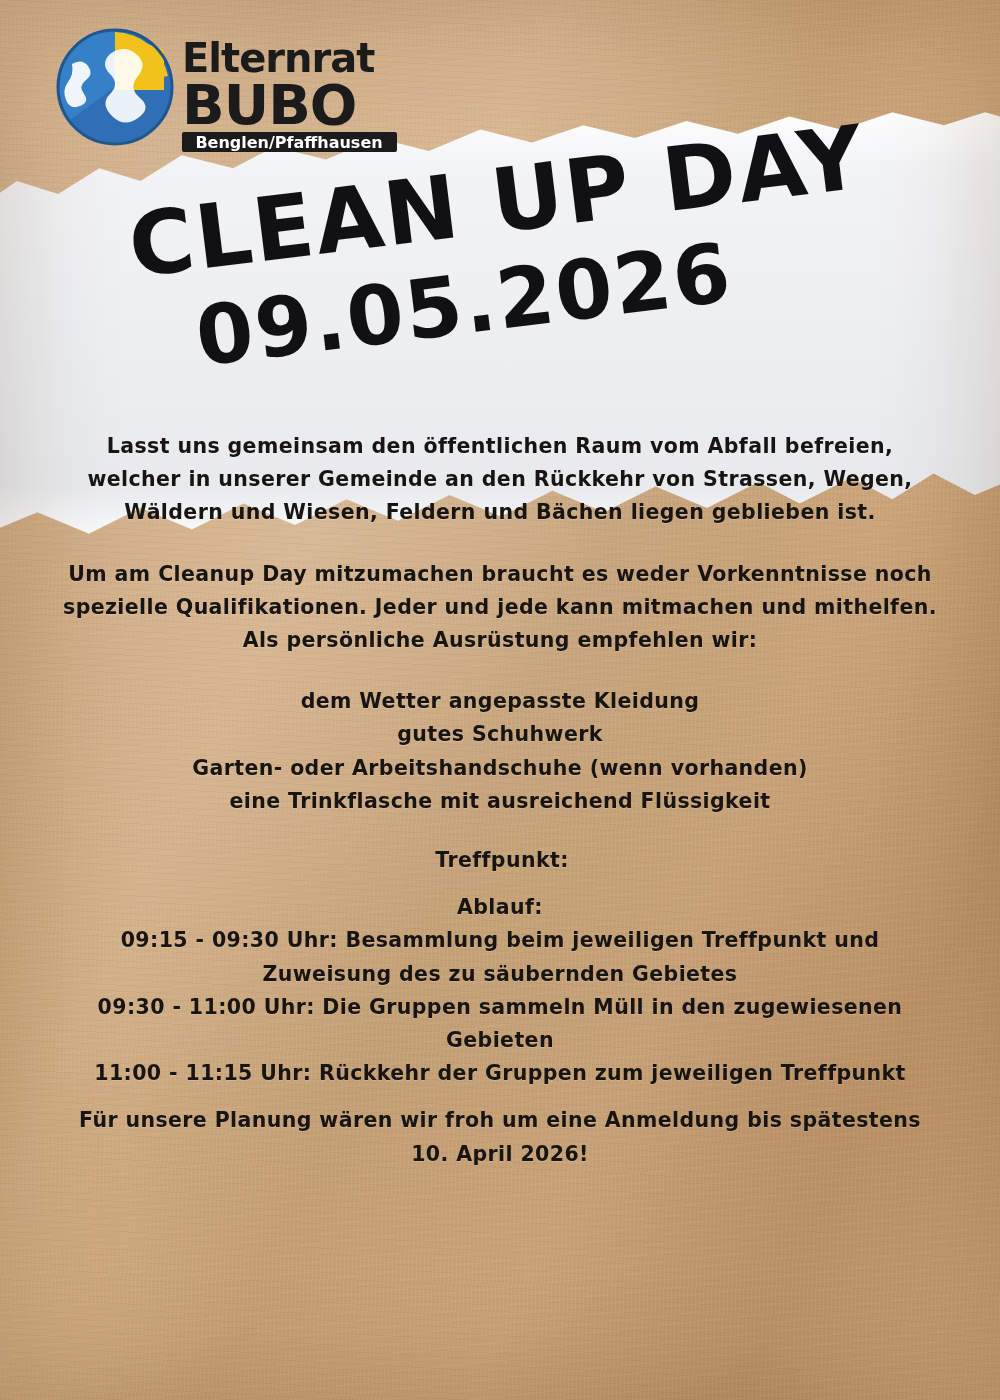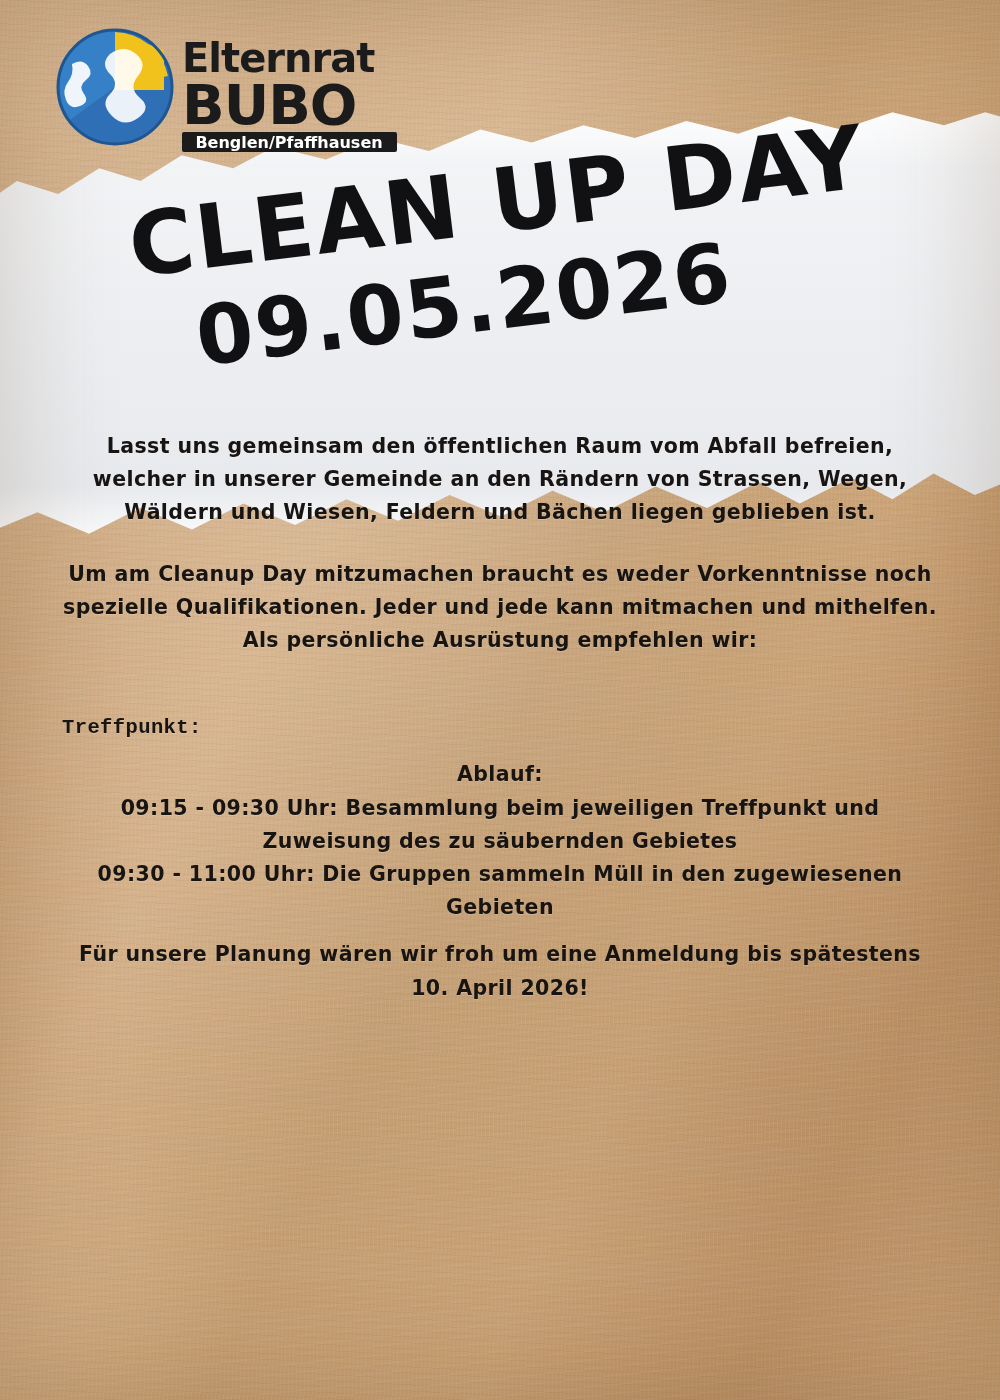--- a/index.html
+++ b/index.html
@@ -131,23 +131,22 @@
     letter-spacing: 0.4px;
     text-shadow: 0 1px 0 rgba(255,255,255,0.18);
     z-index: 4;
   }
   .para { margin: 0 0 14px 0; }
   .para.tight { margin-bottom: 0; }
   .spacer-sm { height: 14px; }
   .spacer-md { height: 26px; }
   .line { margin: 0; }
   .block-left {
-    text-align: left;
+    text-align: center;
     margin-left: 4px;
-    font-family: Liberation Mono, monospace;
   }
 </style>
 </head>
 <body>
 
 <div id="poster">
 
   <div class="torn-paper">
     <div class="torn-paper-fuzz"></div>
   </div>
@@ -173,42 +172,49 @@
     </svg>
   </div>
 
   <div class="headline-wrap">
     <div class="headline-1">CLEAN UP DAY</div>
     <div class="headline-2">09.05.2026</div>
   </div>
 
   <div class="body-text">
 
-    <p class="para">Lasst uns gemeinsam den öffentlichen Raum vom Abfall befreien, welcher in unserer Gemeinde an den Rändern von Strassen, Wegen, Wäldern und Wiesen, Feldern und Bächen liegen geblieben ist.</p>
+    <p class="para">Lasst uns gemeinsam den öffentlichen Raum vom Abfall befreien, welcher in unserer Gemeinde an den Rückkehr von Strassen, Wegen, Wäldern und Wiesen, Feldern und Bächen liegen geblieben ist.</p>
 
     <div class="spacer-sm"></div>
 
     <p class="para">Um am Cleanup Day mitzumachen braucht es weder Vorkenntnisse noch spezielle Qualifikationen. Jeder und jede kann mitmachen und mithelfen. Als persönliche Ausrüstung empfehlen wir:</p>
 
     <div class="spacer-sm"></div>
 
+    <div>
+      <p class="line">dem Wetter angepasste Kleidung</p>
+      <p class="line">gutes Schuhwerk</p>
+      <p class="line">Garten- oder Arbeitshandschuhe (wenn vorhanden)</p>
+      <p class="line">eine Trinkflasche mit ausreichend Flüssigkeit</p>
+    </div>
 
     <div class="spacer-md"></div>
 
 
     <div class="block-left">
       <p class="line">Treffpunkt:</p>
     </div>
 
     <div class="spacer-sm"></div>
 
     <div>
       <p class="line">Ablauf:</p>
       <p class="line">09:15 - 09:30 Uhr: Besammlung beim jeweiligen Treffpunkt und Zuweisung des zu säubernden Gebietes</p>
       <p class="line">09:30 - 11:00 Uhr: Die Gruppen sammeln Müll in den zugewiesenen Gebieten</p>
+      <p class="line">11:00 - 11:15 Uhr: Rückkehr der Gruppen zum jeweiligen Treffpunkt</p>
     </div>
 
     <div class="spacer-sm"></div>
 
     <p class="para tight">Für unsere Planung wären wir froh um eine Anmeldung bis spätestens 10. April 2026!</p>
   </div>
 
 </div>
 
 </body></html>

